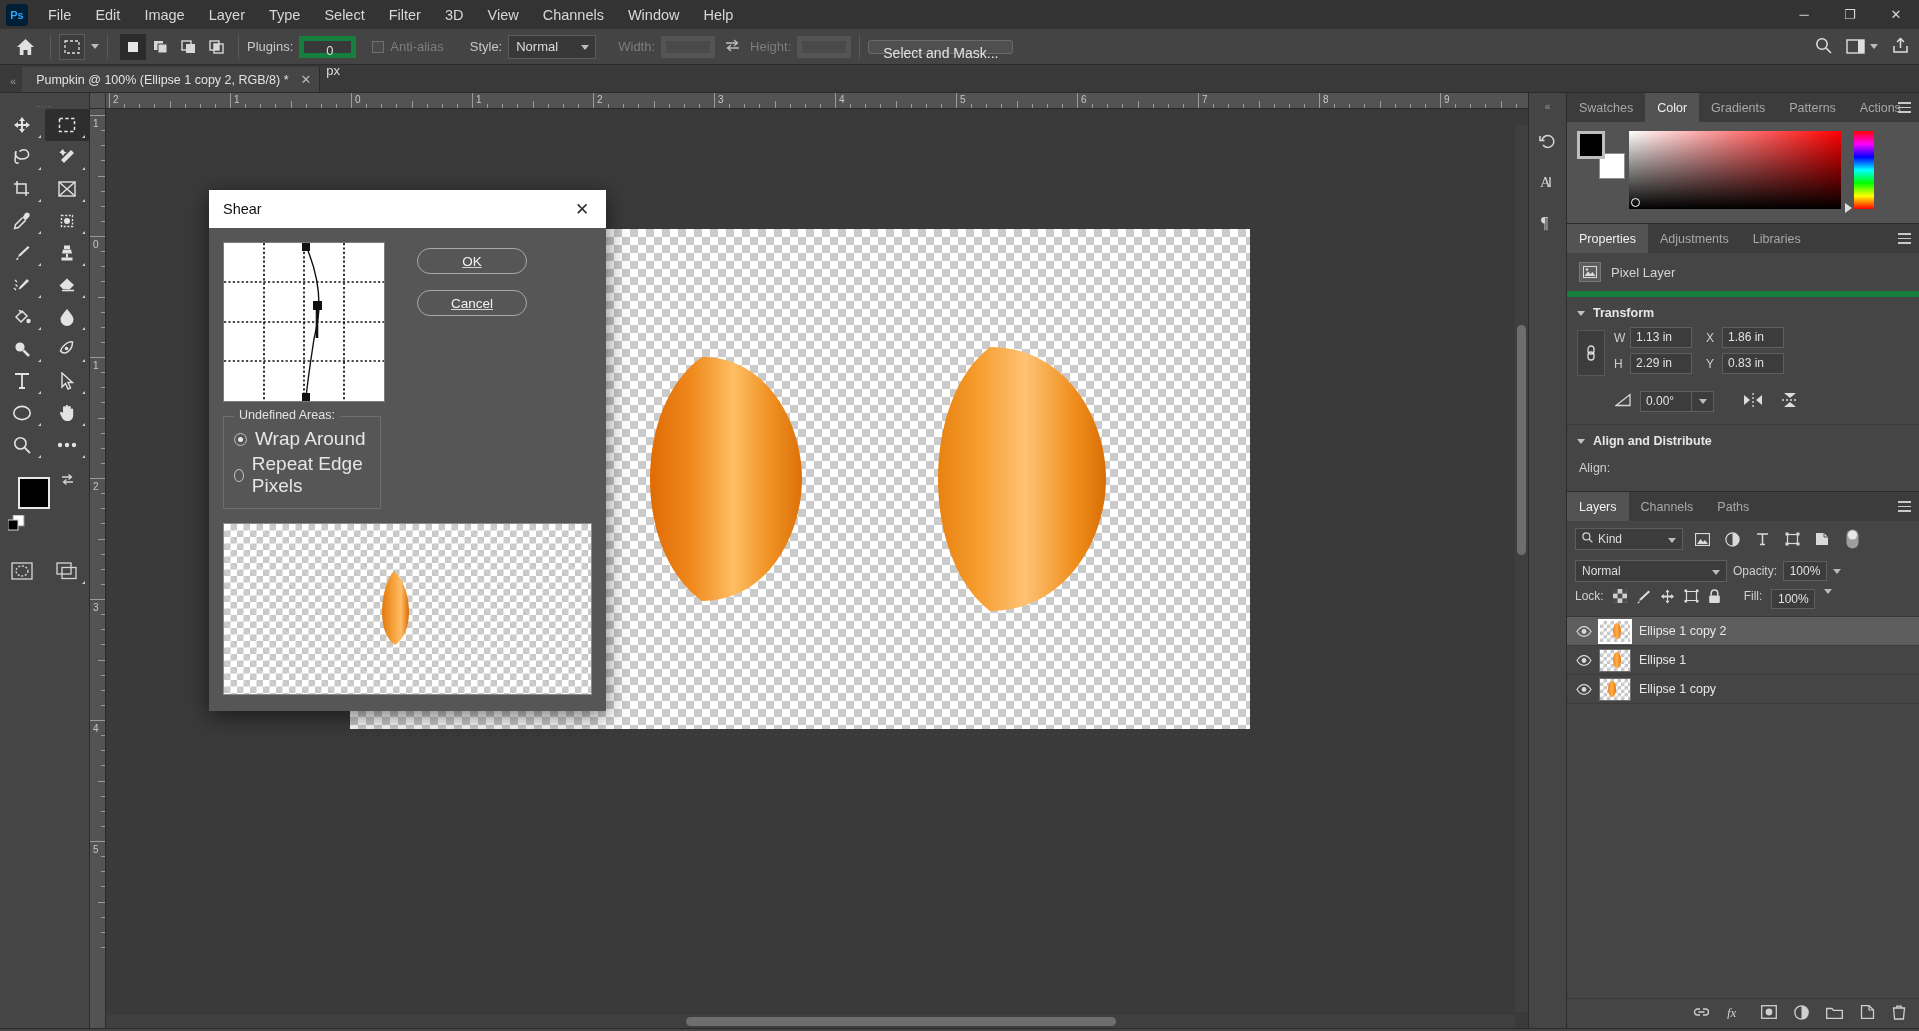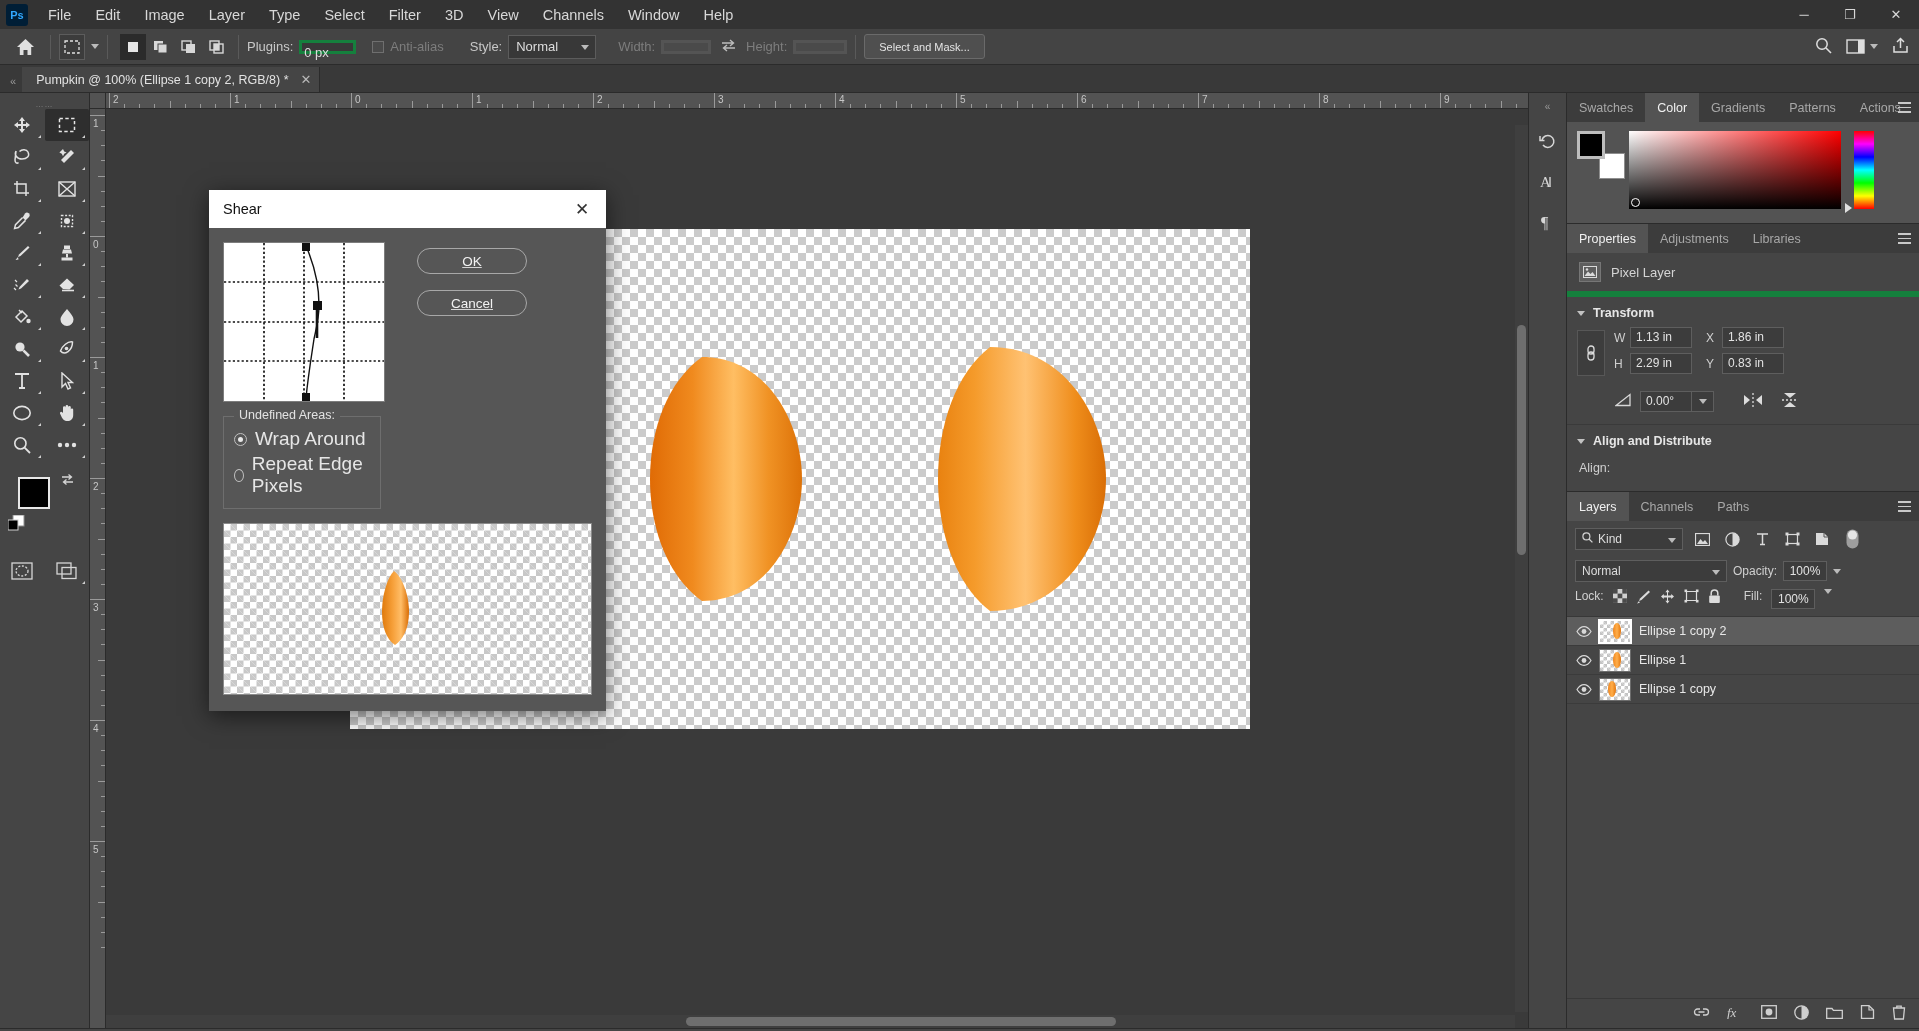--- a/index.html
+++ b/index.html
@@ -14,29 +14,29 @@
   .menu-item { padding:4px 12px; font-size:14.5px; color:#d8d8d8; cursor:default; }
   #win-ctrls { position:absolute; right:0; top:0; height:29px; display:flex; }
   .win-btn { width:46px; height:29px; display:flex; align-items:center; justify-content:center; color:#d8d8d8; font-size:13px; }
 
   
   #optionsbar { height:36px; background:#444444; display:flex; align-items:center; padding:0 8px;
                 border-bottom:1px solid #2b2b2b; position:relative; }
   .ob-sep { width:1px; height:24px; background:#5a5a5a; margin:0 8px; }
   .ob-label { font-size:13px; color:#c8c8c8; margin-right:6px; }
   .ob-label.dim { color:#7d7d7d; }
-  .ob-input { background:#383838; border:3px solid #15803d; height:14px; color:#ddd; font-size:13px;
-              padding:0 2px; line-height:20px; }
+  .ob-input { background:#383838; border:5px solid #15803d; height:22px; color:#ddd; font-size:13px;
+              padding:0 22px; line-height:20px; }
   .ob-input.disabled { background:#4a4a4a; border-color:#545454; }
   .ob-select { background:#383838; border:1px solid #5c5c5c; height:24px; color:#ddd; font-size:13px;
                padding:0 22px 0 7px; line-height:22px; position:relative; display:inline-block; min-width:80px;}
   .ob-select .chev { position:absolute; right:6px; top:8px; }
   .chev { width:0;height:0;border-left:4px solid transparent;border-right:4px solid transparent;border-top:5px solid #bbb; display:inline-block;}
-  .ob-btn { background:#4f4f4f; border:1px solid #6a6a6a; border-radius:3px; height:25px; color:#e4e4e4;
-            font-size:11px; padding:0 14px; line-height:24px; }
+  .ob-btn { background:#4f4f4f; border:1px solid #6a6a6a; border-radius:3px; height:14px; color:#e4e4e4;
+            font-size:14px; padding:0 14px; line-height:24px; }
   .tool-preset { display:flex; align-items:center; }
   .tp-box { width:26px;height:26px;border:1px solid #5c5c5c;background:#3c3c3c;display:flex;align-items:center;justify-content:center; }
   .marq-grp { display:flex; gap:2px; margin-left:4px;}
   .marq-btn { width:26px;height:26px;display:flex;align-items:center;justify-content:center;background:#444; }
   .marq-btn.active { background:#2b2b2b; }
   .home-icon { width:34px; height:30px; display:flex;align-items:center;justify-content:center; }
   #ob-right { position:absolute; right:10px; display:flex; align-items:center; gap:14px; }
 
   
   #tabbar { height:28px; background:#393939; display:flex; align-items:flex-end; padding-left:10px;

